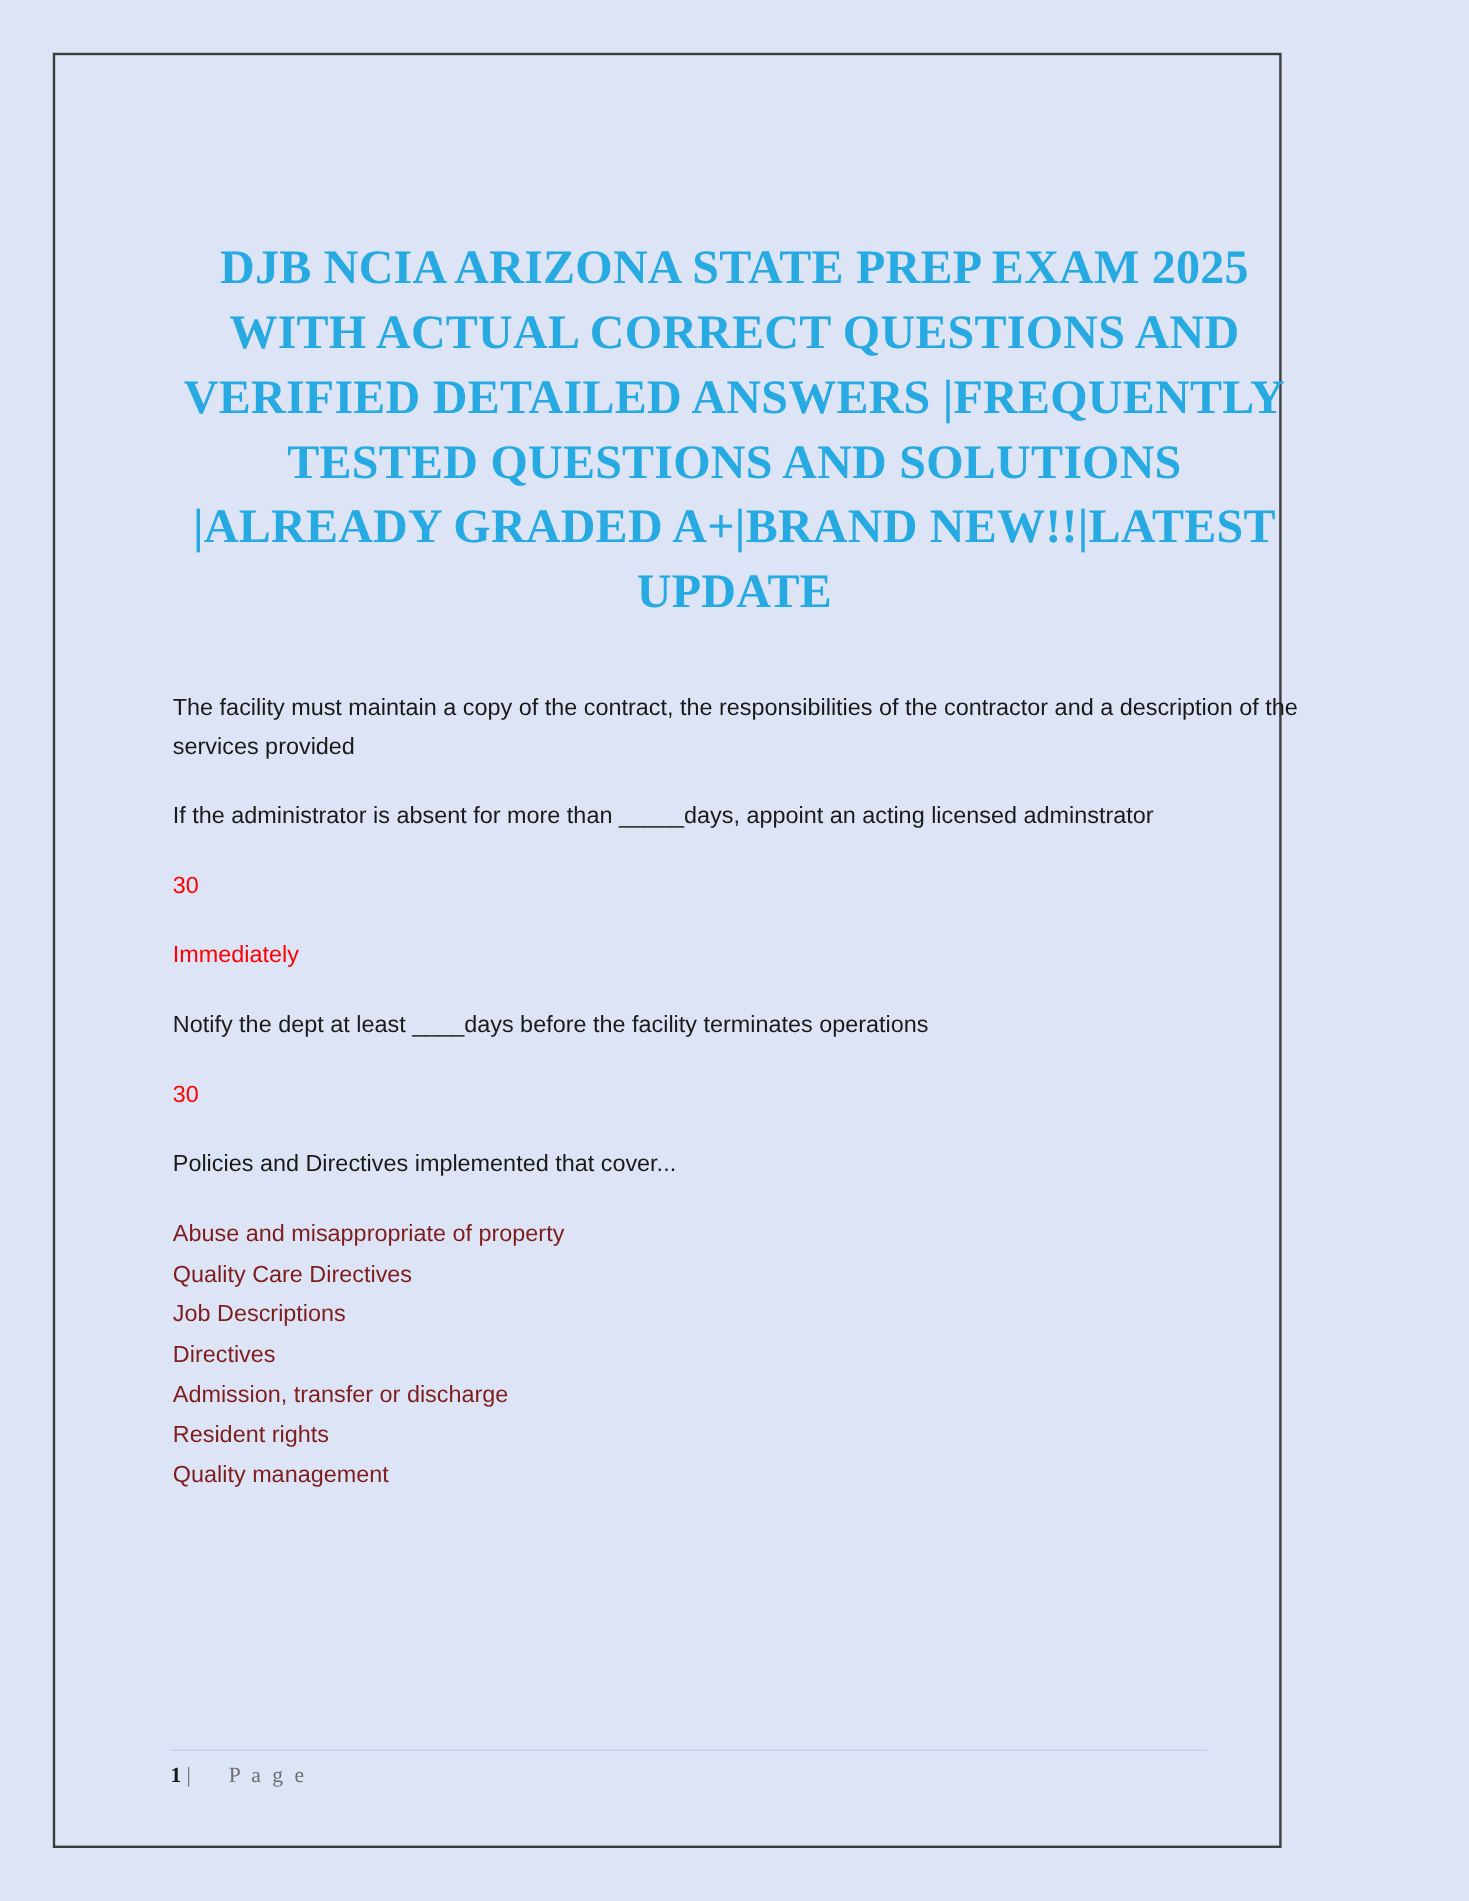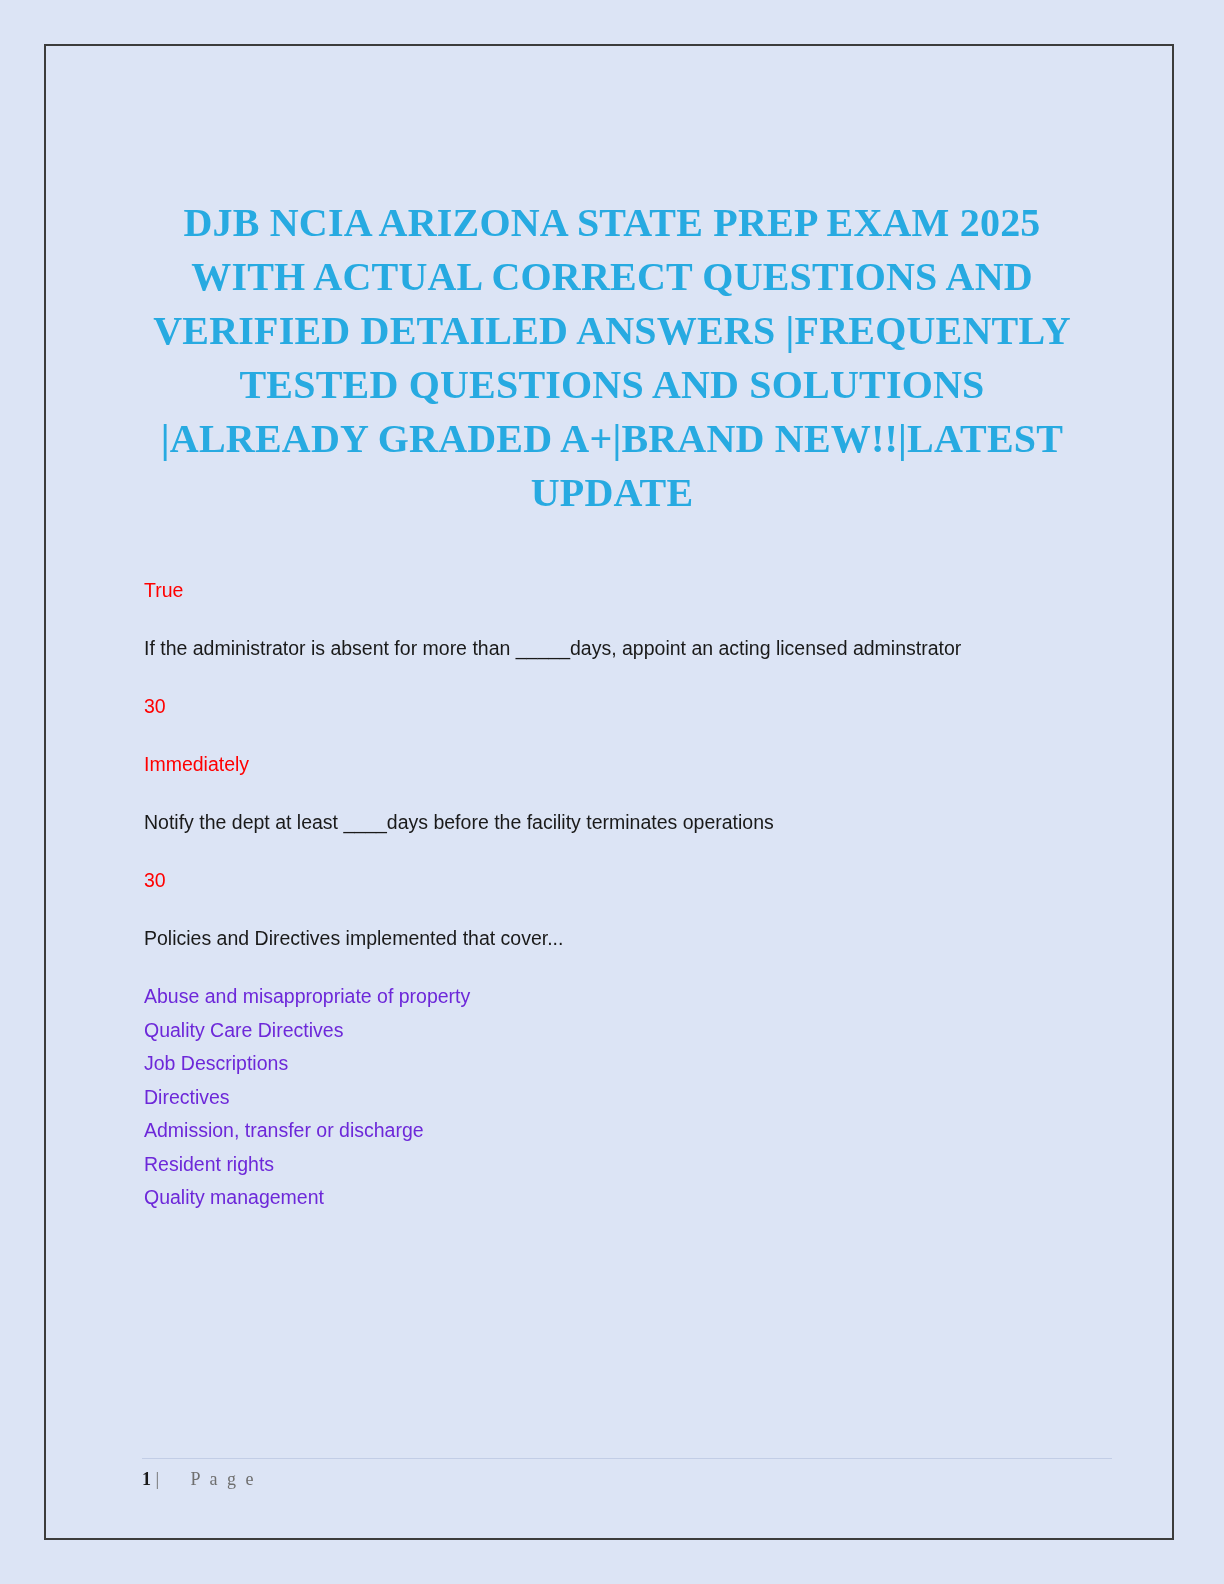--- a/index.html
+++ b/index.html
@@ -10,21 +10,21 @@
   body {
     width: 1224px;
     height: 1584px;
     font-family: "Liberation Sans", sans-serif;
     overflow: hidden;
   }
   .page {
     position: absolute;
     left: 44px;
     top: 44px;
-    width: 1130px;
+    width: 1024px;
     height: 1496px;
     border: 2px solid #3c3c3c;
     box-sizing: border-box;
     background: #dce4f5;
   }
   .inner {
     position: absolute;
     left: 96px;
     top: 150px;
     width: 940px;
@@ -55,21 +55,21 @@
     margin: 0 0 26px 0;
   }
   .a-list {
     margin: 0;
     padding: 0;
     list-style: none;
   }
   .a-list li {
     font-size: 19.5px;
     line-height: 33.5px;
-    color: #6d28d9;
+    color: #7f1d1d;
   }
   .footer {
     position: absolute;
     left: 96px;
     right: 60px;
     bottom: 48px;
     border-top: 1px solid #c2cde6;
     padding-top: 10px;
   }
   .footer-text {
@@ -89,21 +89,21 @@
 <body>
 
 <div class="page">
 
   <div class="inner">
 
     <h1 class="doc-title">DJB NCIA ARIZONA STATE PREP EXAM 2025 WITH ACTUAL CORRECT QUESTIONS AND VERIFIED DETAILED ANSWERS |FREQUENTLY TESTED QUESTIONS AND SOLUTIONS |ALREADY GRADED A+|BRAND NEW!!|LATEST UPDATE</h1>
 
     <div class="qa-block">
 
-      <p class="a">True</p>
+      <p class="q">The facility must maintain a copy of the contract, the responsibilities of the contractor and a description of the services provided</p>
 
       <p class="q">If the administrator is absent for more than _____days, appoint an acting licensed adminstrator</p>
       <p class="a">30</p>
 
       <p class="a">Immediately</p>
 
       <p class="q">Notify the dept at least ____days before the facility terminates operations</p>
       <p class="a">30</p>
 
       <p class="q">Policies and Directives implemented that cover...</p>

